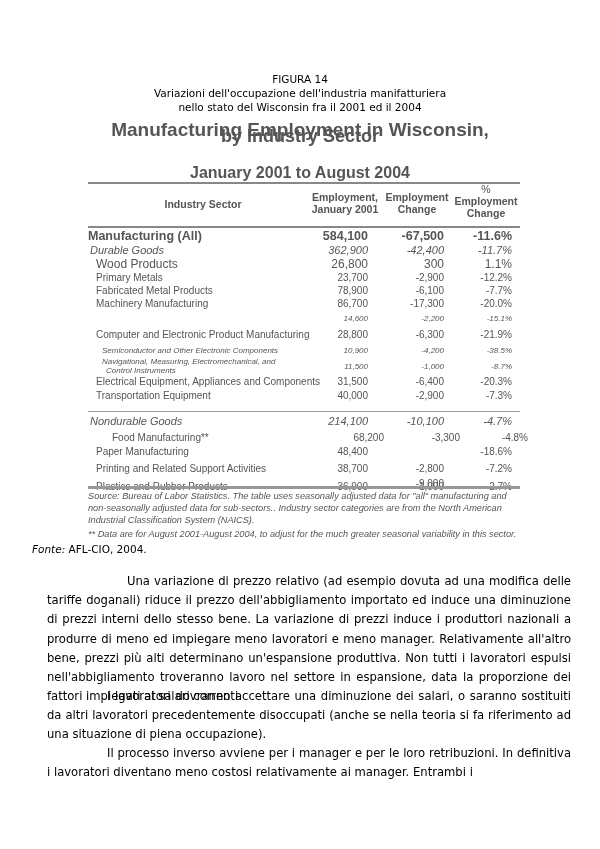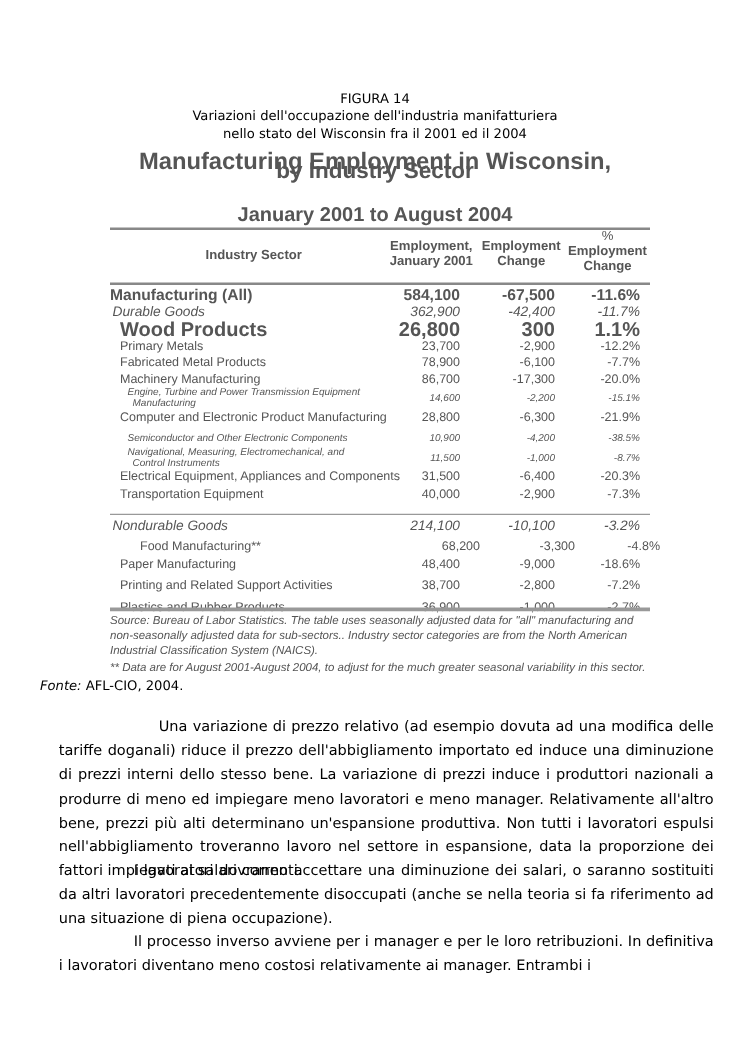--- a/index.html
+++ b/index.html
@@ -64,21 +64,21 @@
       <span class="c3" style="line-height: 15px;">-11.6%</span>
     </div>
     <div class="row" style="top: 244px; height: 13px; font-size: 11px; font-weight: normal; font-style: italic;">
       <span class="c0" style="left: 2px; line-height: 13px;">
         <div>Durable Goods</div>
       </span>
       <span class="c1" style="line-height: 13px;">362,900</span>
       <span class="c2" style="line-height: 13px;">-42,400</span>
       <span class="c3" style="line-height: 13px;">-11.7%</span>
     </div>
-    <div class="row" style="top: 258px; height: 13px; font-size: 16px; font-weight: bold; font-style: normal;">
+    <div class="row" style="top: 258px; height: 13px; font-size: 12px; font-weight: normal; font-style: normal;">
       <span class="c0" style="left: 8px; line-height: 13px;">
         <div>Wood Products</div>
       </span>
       <span class="c1" style="line-height: 13px;">26,800</span>
       <span class="c2" style="line-height: 13px;">300</span>
       <span class="c3" style="line-height: 13px;">1.1%</span>
     </div>
     <div class="row" style="top: 271px; height: 13px; font-size: 10px; font-weight: normal; font-style: normal;">
       <span class="c0" style="left: 8px; line-height: 13px;">
         <div>Primary Metals</div>
@@ -97,24 +97,20 @@
     </div>
     <div class="row" style="top: 297px; height: 13px; font-size: 10px; font-weight: normal; font-style: normal;">
       <span class="c0" style="left: 8px; line-height: 13px;">
         <div>Machinery Manufacturing</div>
       </span>
       <span class="c1" style="line-height: 13px;">86,700</span>
       <span class="c2" style="line-height: 13px;">-17,300</span>
       <span class="c3" style="line-height: 13px;">-20.0%</span>
     </div>
     <div class="row" style="top: 309px; height: 20px; font-size: 8px; font-weight: normal; font-style: italic;">
-      <span class="c0" style="left: 14px; line-height: 9px;">
-        <div>Engine, Turbine and Power Transmission Equipment</div>
-        <div style="padding-left: 4px;">Manufacturing</div>
-      </span>
       <span class="c1" style="line-height: 20px;">14,600</span>
       <span class="c2" style="line-height: 20px;">-2,200</span>
       <span class="c3" style="line-height: 20px;">-15.1%</span>
     </div>
     <div class="row" style="top: 328px; height: 14px; font-size: 10px; font-weight: normal; font-style: normal;">
       <span class="c0" style="left: 8px; line-height: 14px;">
         <div>Computer and Electronic Product Manufacturing</div>
       </span>
       <span class="c1" style="line-height: 14px;">28,800</span>
       <span class="c2" style="line-height: 14px;">-6,300</span>
@@ -152,36 +148,36 @@
       <span class="c1" style="line-height: 14px;">40,000</span>
       <span class="c2" style="line-height: 14px;">-2,900</span>
       <span class="c3" style="line-height: 14px;">-7.3%</span>
     </div>
     <div class="row" style="top: 414px; height: 14px; font-size: 11px; font-weight: normal; font-style: italic;">
       <span class="c0" style="left: 2px; line-height: 14px;">
         <div>Nondurable Goods</div>
       </span>
       <span class="c1" style="line-height: 14px;">214,100</span>
       <span class="c2" style="line-height: 14px;">-10,100</span>
-      <span class="c3" style="line-height: 14px;">-3.2%</span>
+      <span class="c3" style="line-height: 14px;">-4.7%</span>
     </div>
     <div class="row" style="top: 431px; height: 13px; font-size: 10px; font-weight: normal; font-style: normal; margin-left: 16px;">
       <span class="c0" style="left: 8px; line-height: 13px;">
         <div>Food Manufacturing**</div>
       </span>
       <span class="c1" style="line-height: 13px;">68,200</span>
       <span class="c2" style="line-height: 13px;">-3,300</span>
       <span class="c3" style="line-height: 13px;">-4.8%</span>
     </div>
     <div class="row" style="top: 445px; height: 13px; font-size: 10px; font-weight: normal; font-style: normal;">
       <span class="c0" style="left: 8px; line-height: 13px;">
         <div>Paper Manufacturing</div>
       </span>
       <span class="c1" style="line-height: 13px;">48,400</span>
-      <span class="c2" style="line-height: 13px;">-9,000</span>
+      <span class="c2" style="line-height: 13px; margin-top: 32px;">-9,000</span>
       <span class="c3" style="line-height: 13px;">-18.6%</span>
     </div>
     <div class="row" style="top: 462px; height: 13px; font-size: 10px; font-weight: normal; font-style: normal;">
       <span class="c0" style="left: 8px; line-height: 13px;">
         <div>Printing and Related Support Activities</div>
       </span>
       <span class="c1" style="line-height: 13px;">38,700</span>
       <span class="c2" style="line-height: 13px;">-2,800</span>
       <span class="c3" style="line-height: 13px;">-7.2%</span>
     </div>

